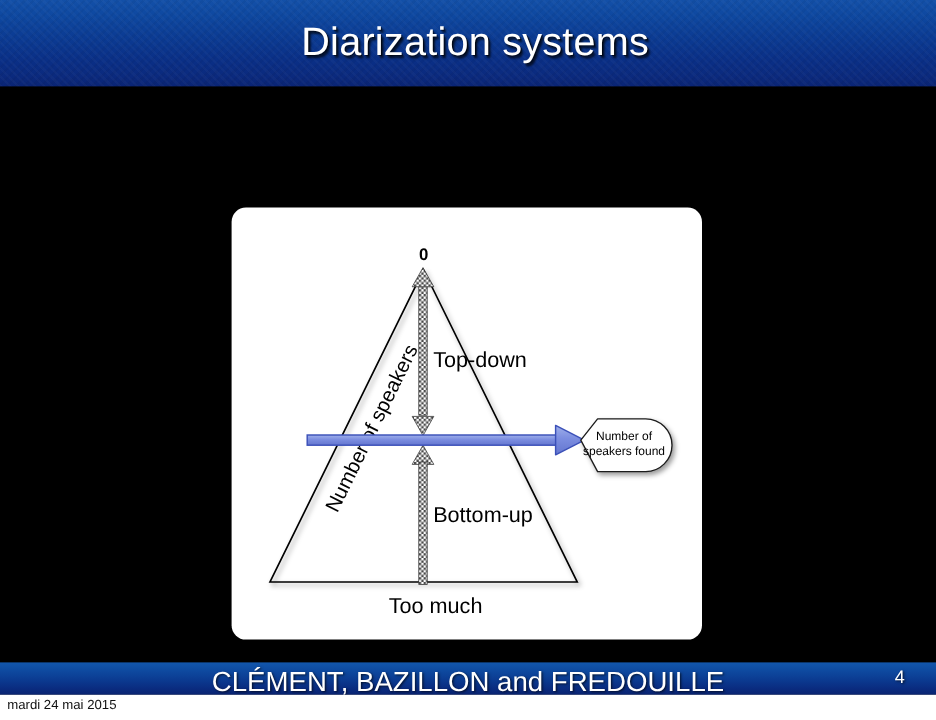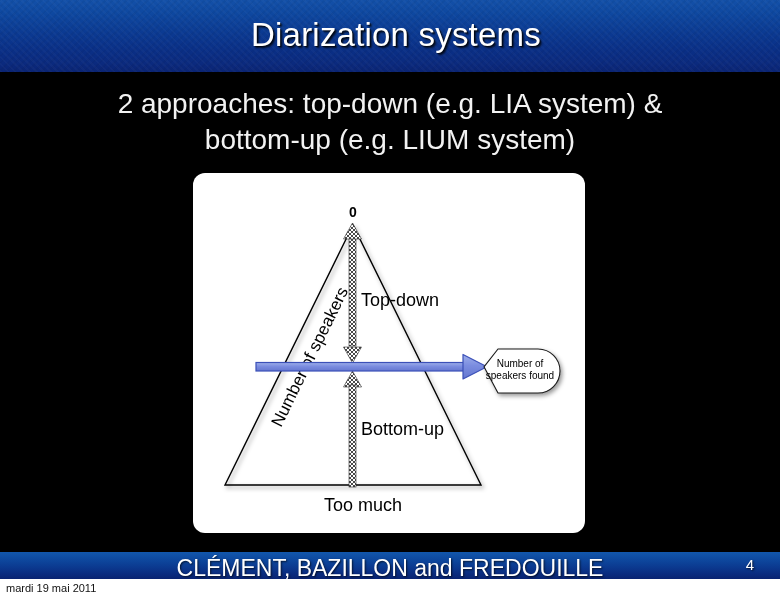--- a/index.html
+++ b/index.html
@@ -146,24 +146,20 @@
 </style>
 </head>
 <body>
 
 <div class="slide">
 
   <div class="title-bar">
     <div class="title-text">Diarization systems</div>
   </div>
 
-  <div class="headline">
-    <span class="ln">2 approaches: top-down (e.g. LIA system) &amp;</span>
-    <span class="ln">bottom-up (e.g. LIUM system)</span>
-  </div>
 
   <div class="diagram-panel">
     <svg class="diagram-svg" viewBox="0 0 392 360">
       <defs>
 
         <pattern id="hatch" width="4" height="4" patternUnits="userSpaceOnUse">
           <rect width="4" height="4" fill="#ffffff"></rect>
           <rect width="2" height="2" x="0" y="0" fill="#4a4a4a"></rect>
           <rect width="2" height="2" x="2" y="2" fill="#4a4a4a"></rect>
         </pattern>
@@ -221,15 +217,15 @@
       <text x="327" y="206" text-anchor="middle" font-family="'Liberation Sans', sans-serif" font-size="10" fill="#000000">speakers found</text>
     </svg>
   </div>
 
   <div class="footer-bar">
     <div class="footer-authors">CLÉMENT, BAZILLON and FREDOUILLE</div>
     <div class="footer-page">4</div>
   </div>
 
   <div class="date-strip"></div>
-  <div class="date-text">mardi 19 mai 2011</div>
+  <div class="date-text">mardi 24 mai 2015</div>
 
 </div>
 
 </body></html>

